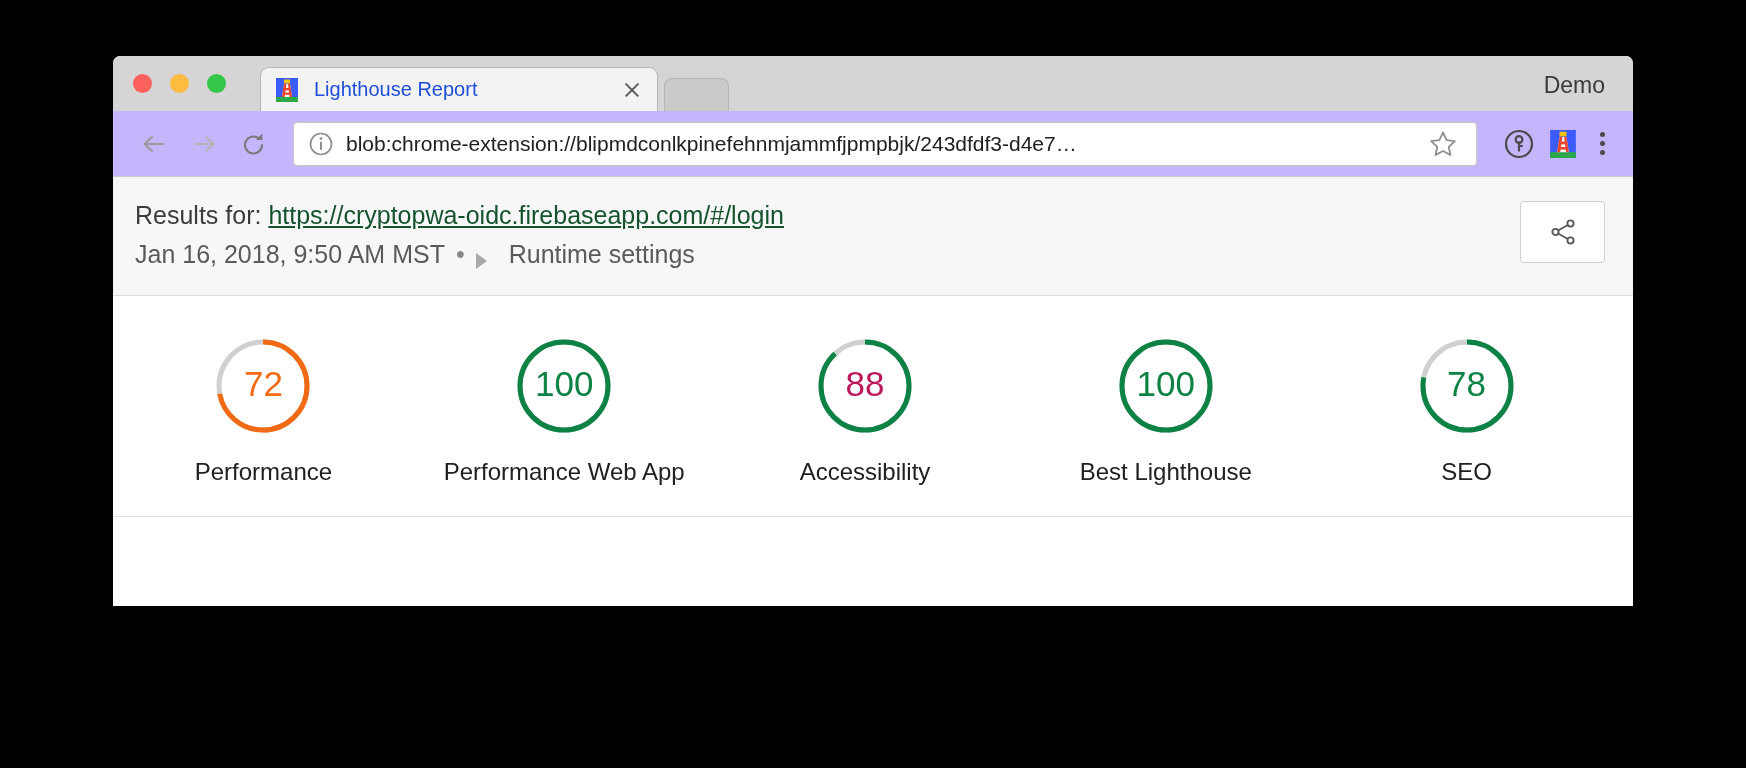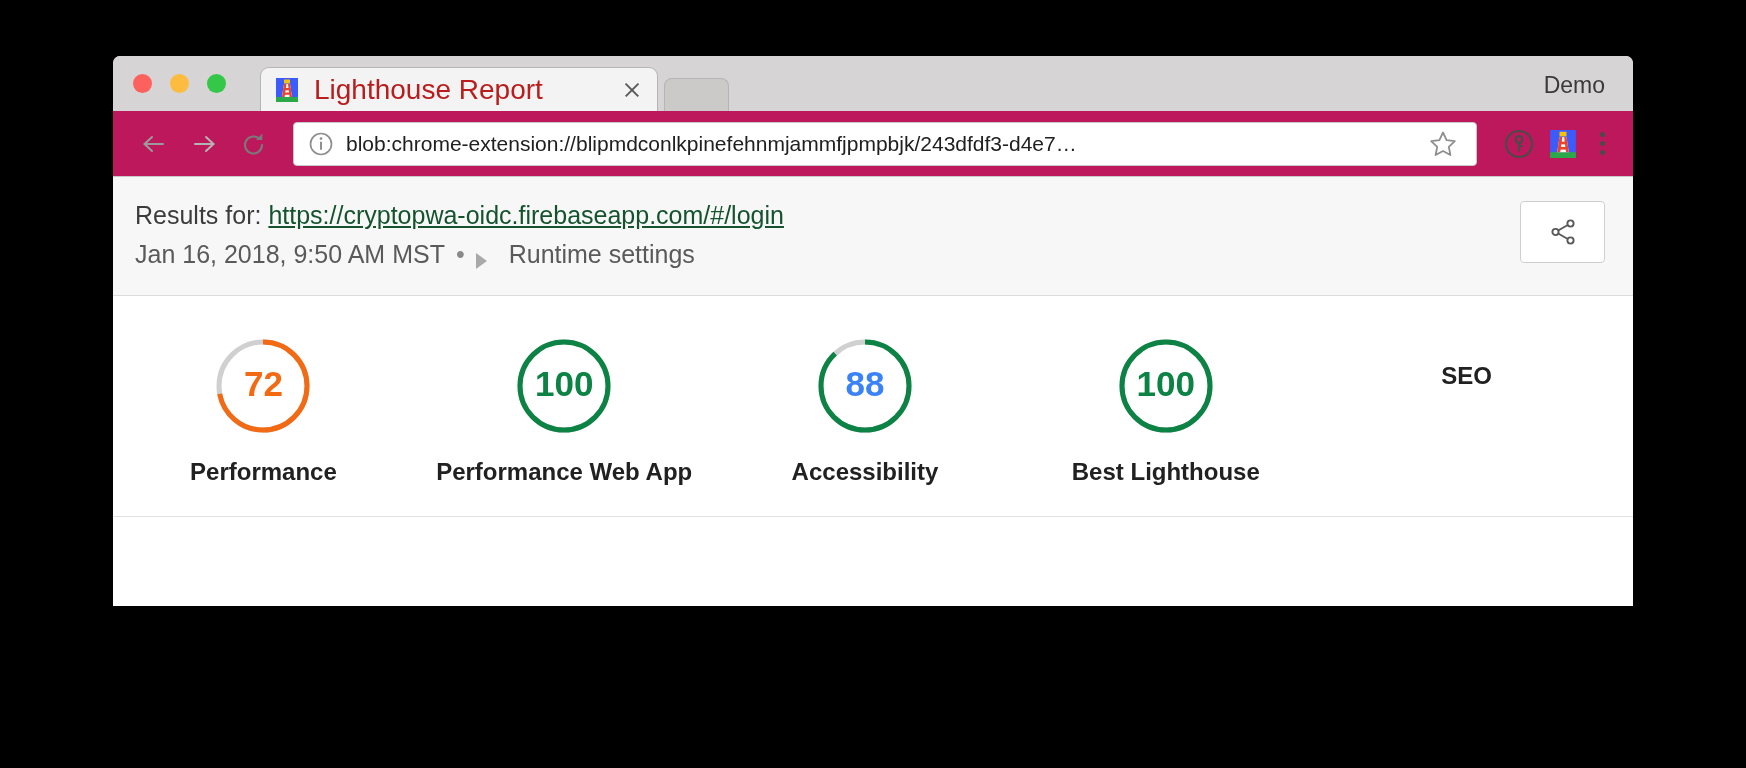--- a/index.html
+++ b/index.html
@@ -64,22 +64,22 @@
     align-items: center;
   }
   #tab-favicon {
     width: 22px;
     height: 24px;
     margin-left: 15px;
     flex: 0 0 auto;
   }
   #tab-title {
     margin-left: 16px;
-    font-size: 28px;
-    color: #b91c1c;
+    font-size: 20px;
+    color: #1d4ed8;
     white-space: nowrap;
     overflow: hidden;
     text-overflow: ellipsis;
     flex: 1 1 auto;
   }
   #tab-close-icon {
     width: 30px;
     height: 30px;
     margin-right: 10px;
     flex: 0 0 auto;
@@ -117,21 +117,21 @@
     right: 28px;
     top: 16px;
     font-size: 23px;
     color: #3a3a3a;
   }
 
   
   #toolbar {
     position: relative;
     height: 66px;
-    background: #be185d;
+    background: #c4b5fd;
     border-bottom: 1px solid #ccc9c9;
     display: flex;
     align-items: center;
   }
 
   .nav-btn {
     width: 42px;
     height: 42px;
     margin-left: 8px;
     position: relative;
@@ -253,21 +253,20 @@
     justify-content: center;
     cursor: pointer;
   }
 
   
   #scores-row {
     background: #ffffff;
     display: flex;
     padding: 40px 16px 30px 0;
     height: 220px;
-    font-weight: bold;
   }
   .score-cell {
     flex: 1 1 0;
     display: flex;
     flex-direction: column;
     align-items: center;
   }
   .gauge {
     width: 100px;
     height: 100px;
@@ -447,35 +446,42 @@
       </div>
       <span class="score-label">Performance Web App</span>
     </div>
 
     <div class="score-cell">
       <div class="gauge">
         <svg width="100" height="100" viewBox="0 0 100 100">
           <circle class="gauge-track" cx="50" cy="50" r="44" fill="none" stroke="#d0d0d0" stroke-width="5"></circle>
           <circle class="gauge-arc" cx="50" cy="50" r="44" fill="none" stroke="#0c8244" stroke-width="5" stroke-linecap="butt" stroke-dasharray="243.28493509399357 33.1752184219082" stroke-dashoffset="0"></circle>
         </svg>
-        <span class="gauge-value" style="color: #3b82f6;">88</span>
+        <span class="gauge-value" style="color: #be185d;">88</span>
       </div>
       <span class="score-label">Accessibility</span>
     </div>
 
     <div class="score-cell">
       <div class="gauge">
         <svg width="100" height="100" viewBox="0 0 100 100">
           <circle class="gauge-track" cx="50" cy="50" r="44" fill="none" stroke="#d0d0d0" stroke-width="5"></circle>
           <circle class="gauge-arc" cx="50" cy="50" r="44" fill="none" stroke="#0c8244" stroke-width="5" stroke-linecap="butt" stroke-dasharray="276.46015351590177 0" stroke-dashoffset="0"></circle>
         </svg>
         <span class="gauge-value" style="color: rgb(12, 130, 68);">100</span>
       </div>
       <span class="score-label">Best Lighthouse</span>
     </div>
 
     <div class="score-cell">
+      <div class="gauge">
+        <svg width="100" height="100" viewBox="0 0 100 100">
+          <circle class="gauge-track" cx="50" cy="50" r="44" fill="none" stroke="#d0d0d0" stroke-width="5"></circle>
+          <circle class="gauge-arc" cx="50" cy="50" r="44" fill="none" stroke="#0c8244" stroke-width="5" stroke-linecap="butt" stroke-dasharray="215.63891974240337 60.82123377349839" stroke-dashoffset="0"></circle>
+        </svg>
+        <span class="gauge-value" style="color: rgb(12, 130, 68);">78</span>
+      </div>
       <span class="score-label">SEO</span>
     </div>
   </div>
 
   <div id="report-body"></div>
 </div>
 
 </body></html>

